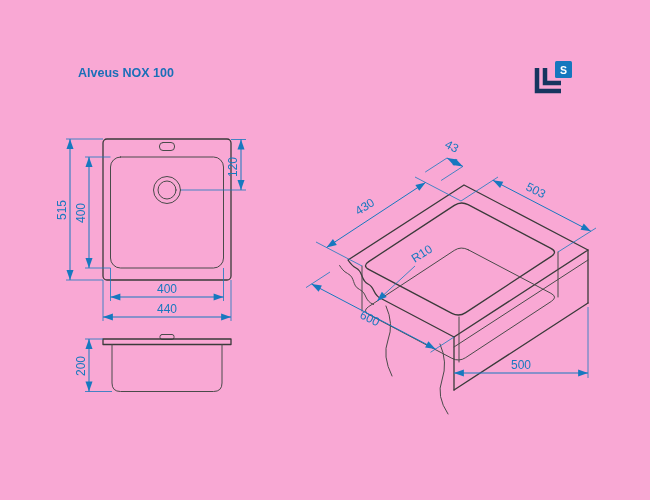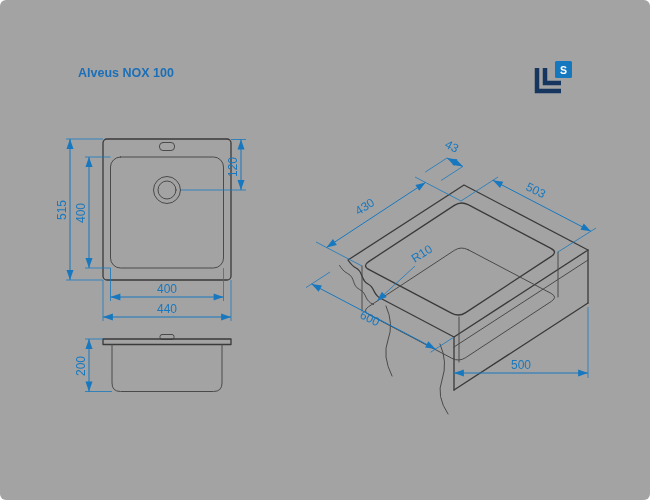--- a/index.html
+++ b/index.html
@@ -1,17 +1,17 @@
 <!DOCTYPE html>
 <html><head>
 <meta charset="utf-8">
 <style>
   html,body{margin:0;padding:0;background:#ffffff;}
-  .page{position:relative;width:650px;height:500px;background:#a3a3a3;overflow:hidden;
-        font-family:"Liberation Sans", sans-serif;border-radius:6px;}
+  .page{position:relative;width:650px;height:500px;background:#f9a8d4;overflow:hidden;
+        font-family:"Liberation Sans", sans-serif;}
   svg{position:absolute;left:0;top:0;}
   .ln{stroke:#3a3a3a;stroke-width:1.3;fill:none;stroke-linejoin:round;stroke-linecap:round;}
   .ln2{stroke:#4a4a4a;stroke-width:1;fill:none;stroke-linejoin:round;stroke-linecap:round;}
   .dim{stroke:#1778bf;stroke-width:1;fill:none;}
   .ext{stroke:#1778bf;stroke-width:0.8;fill:none;}
   .dimtext{fill:#1778bf;font-size:12px;font-family:"Liberation Sans",sans-serif;}
   .titletext{fill:#1a6fb8;font-size:12.5px;font-weight:bold;font-family:"Liberation Sans",sans-serif;}
   .logoletter{fill:#ffffff;font-size:10.5px;font-weight:bold;font-family:"Liberation Sans",sans-serif;}
 </style>
 </head>

